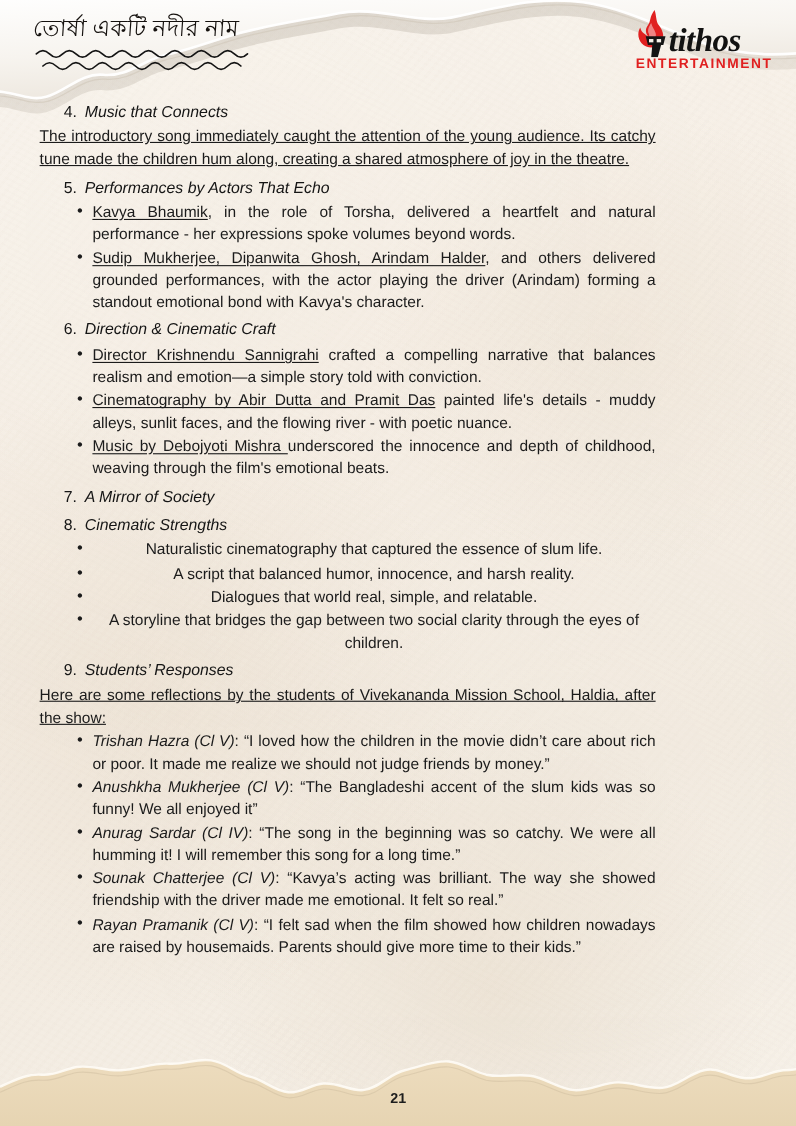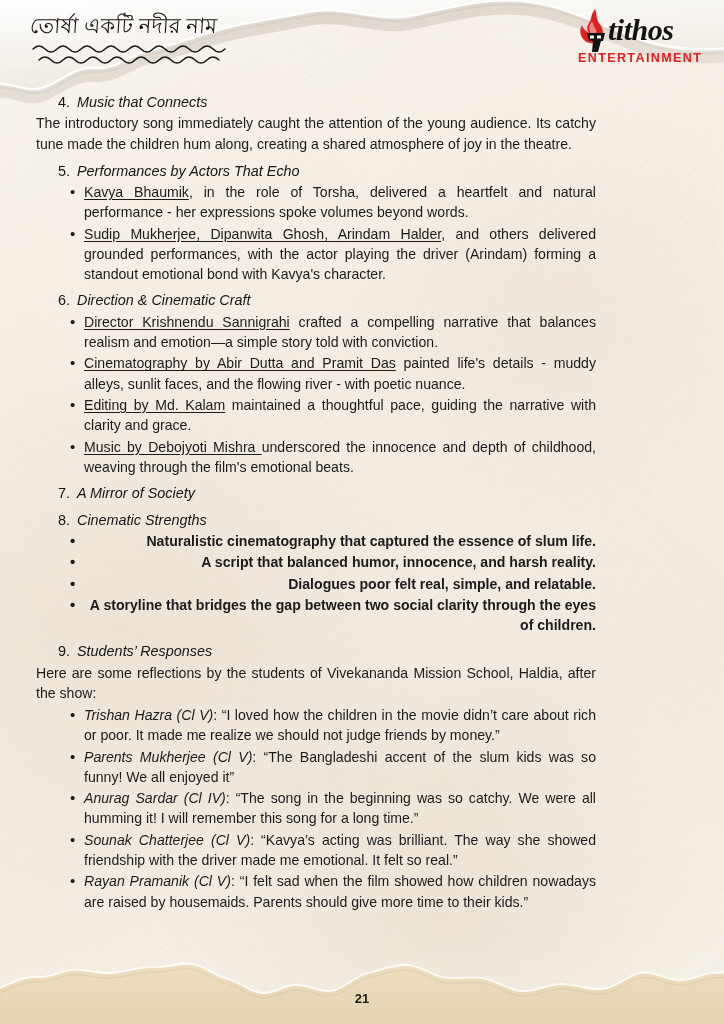--- a/index.html
+++ b/index.html
@@ -72,21 +72,21 @@
   .squiggles svg { display:block; }
 
   .logo {
     position: absolute;
     right: 18px; top: 8px;
     width: 128px;
     text-align: center;
   }
   .logo-top {
     display: flex;
-    align-items: center;
+    align-items: flex-end;
     justify-content: flex-start;
     height: 44px;
   }
   .logo-mark { width: 34px; height: 44px; flex: 0 0 34px; }
   .logo-word {
     font-family: "Liberation Serif", serif;
     font-size: 30px;
     font-weight: 700;
     color: #121212;
     line-height: 30px;
@@ -124,20 +124,21 @@
     white-space: nowrap;
   }
   .num-head .n { font-style: normal; margin-right: 7px; }
 
   p.para {
     margin: 0 0 1px 0;
     text-align: justify;
     text-justify: inter-word;
     font-size: 14.1px;
     line-height: 1.46;
+    text-decoration: underline;
   }
 
   ul.bullets {
     list-style: none;
     margin: 1px 0 2px 0;
     padding: 0 0 0 34px;
   }
   ul.bullets > li {
     position: relative;
     padding-left: 14px;
@@ -145,21 +146,21 @@
     text-align: justify;
     line-height: 1.44;
   }
   ul.bullets > li::before {
     content: "\2022";
     position: absolute;
     left: 0; top: -1px;
     font-size: 15px;
     color: #1b1b1b;
   }
-  ul.bullets.plain > li { text-align: right; font-weight: bold; }
+  ul.bullets.plain > li { text-align: center; }
 
   .u { text-decoration: underline; text-underline-offset: 2px; }
   .it { font-style: italic; }
 
   
   .torn-bottom {
     position: absolute;
     bottom: 0; left: 0;
     width: 724px; height: 78px;
     z-index: 6;
@@ -252,36 +253,35 @@
       <p class="para">The introductory song immediately caught the attention of the young audience. Its catchy tune made the children hum along, creating a shared atmosphere of joy in the theatre.</p>
       <div class="num-head"><span class="n">5.</span><span>Performances by Actors That Echo</span></div>
       <ul class="bullets">
         <li><span class="u">Kavya Bhaumik</span><span>, in the role of Torsha, delivered a heartfelt and natural performance - her expressions spoke volumes beyond words.</span></li>
         <li><span class="u">Sudip Mukherjee, Dipanwita Ghosh, Arindam Halder</span><span>, and others delivered grounded performances, with the actor playing the driver (Arindam) forming a standout emotional bond with Kavya's character.</span></li>
       </ul>
       <div class="num-head"><span class="n">6.</span><span>Direction &amp; Cinematic Craft</span></div>
       <ul class="bullets">
         <li><span class="u">Director Krishnendu Sannigrahi</span><span> crafted a compelling narrative that balances realism and emotion—a simple story told with conviction.</span></li>
         <li><span class="u">Cinematography by Abir Dutta and Pramit Das</span><span> painted life's details - muddy alleys, sunlit faces, and the flowing river - with poetic nuance.</span></li>
-        <li><span class="u">Editing by Md. Kalam</span><span> maintained a thoughtful pace, guiding the narrative with clarity and grace.</span></li>
         <li><span class="u">Music by Debojyoti Mishra </span><span>underscored the innocence and depth of childhood, weaving through the film's emotional beats.</span></li>
       </ul>
       <div class="num-head"><span class="n">7.</span><span>A Mirror of Society</span></div>
       <div class="num-head"><span class="n">8.</span><span>Cinematic Strengths</span></div>
       <ul class="bullets plain">
         <li><span>Naturalistic cinematography that captured the essence of slum life.</span></li>
         <li><span>A script that balanced humor, innocence, and harsh reality.</span></li>
-        <li><span>Dialogues poor felt real, simple, and relatable.</span></li>
+        <li><span>Dialogues that world real, simple, and relatable.</span></li>
         <li><span>A storyline that bridges the gap between two social clarity through the eyes of children.</span></li>
       </ul>
       <div class="num-head"><span class="n">9.</span><span>Students’ Responses</span></div>
       <p class="para">Here are some reflections by the students of Vivekananda Mission School, Haldia, after the show:</p>
       <ul class="bullets">
         <li><span class="it">Trishan Hazra (Cl V)</span><span>: “I loved how the children in the movie didn’t care about rich or poor. It made me realize we should not judge friends by money.”</span></li>
-        <li><span class="it">Parents Mukherjee (Cl V)</span><span>: “The Bangladeshi accent of the slum kids was so funny! We all enjoyed it”</span></li>
+        <li><span class="it">Anushkha Mukherjee (Cl V)</span><span>: “The Bangladeshi accent of the slum kids was so funny! We all enjoyed it”</span></li>
         <li><span class="it">Anurag Sardar (Cl IV)</span><span>: “The song in the beginning was so catchy. We were all humming it! I will remember this song for a long time.”</span></li>
         <li><span class="it">Sounak Chatterjee (Cl V)</span><span>: “Kavya’s acting was brilliant. The way she showed friendship with the driver made me emotional. It felt so real.”</span></li>
         <li><span class="it">Rayan Pramanik (Cl V)</span><span>: “I felt sad when the film showed how children nowadays are raised by housemaids. Parents should give more time to their kids.”</span></li>
       </ul>
     </div>
 
   <div class="torn-bottom">
     <svg viewBox="0 0 724 78" preserveAspectRatio="none" xmlns="http://www.w3.org/2000/svg">
       <defs>
         <linearGradient id="bandGrad" x1="0" y1="0" x2="0" y2="1">

